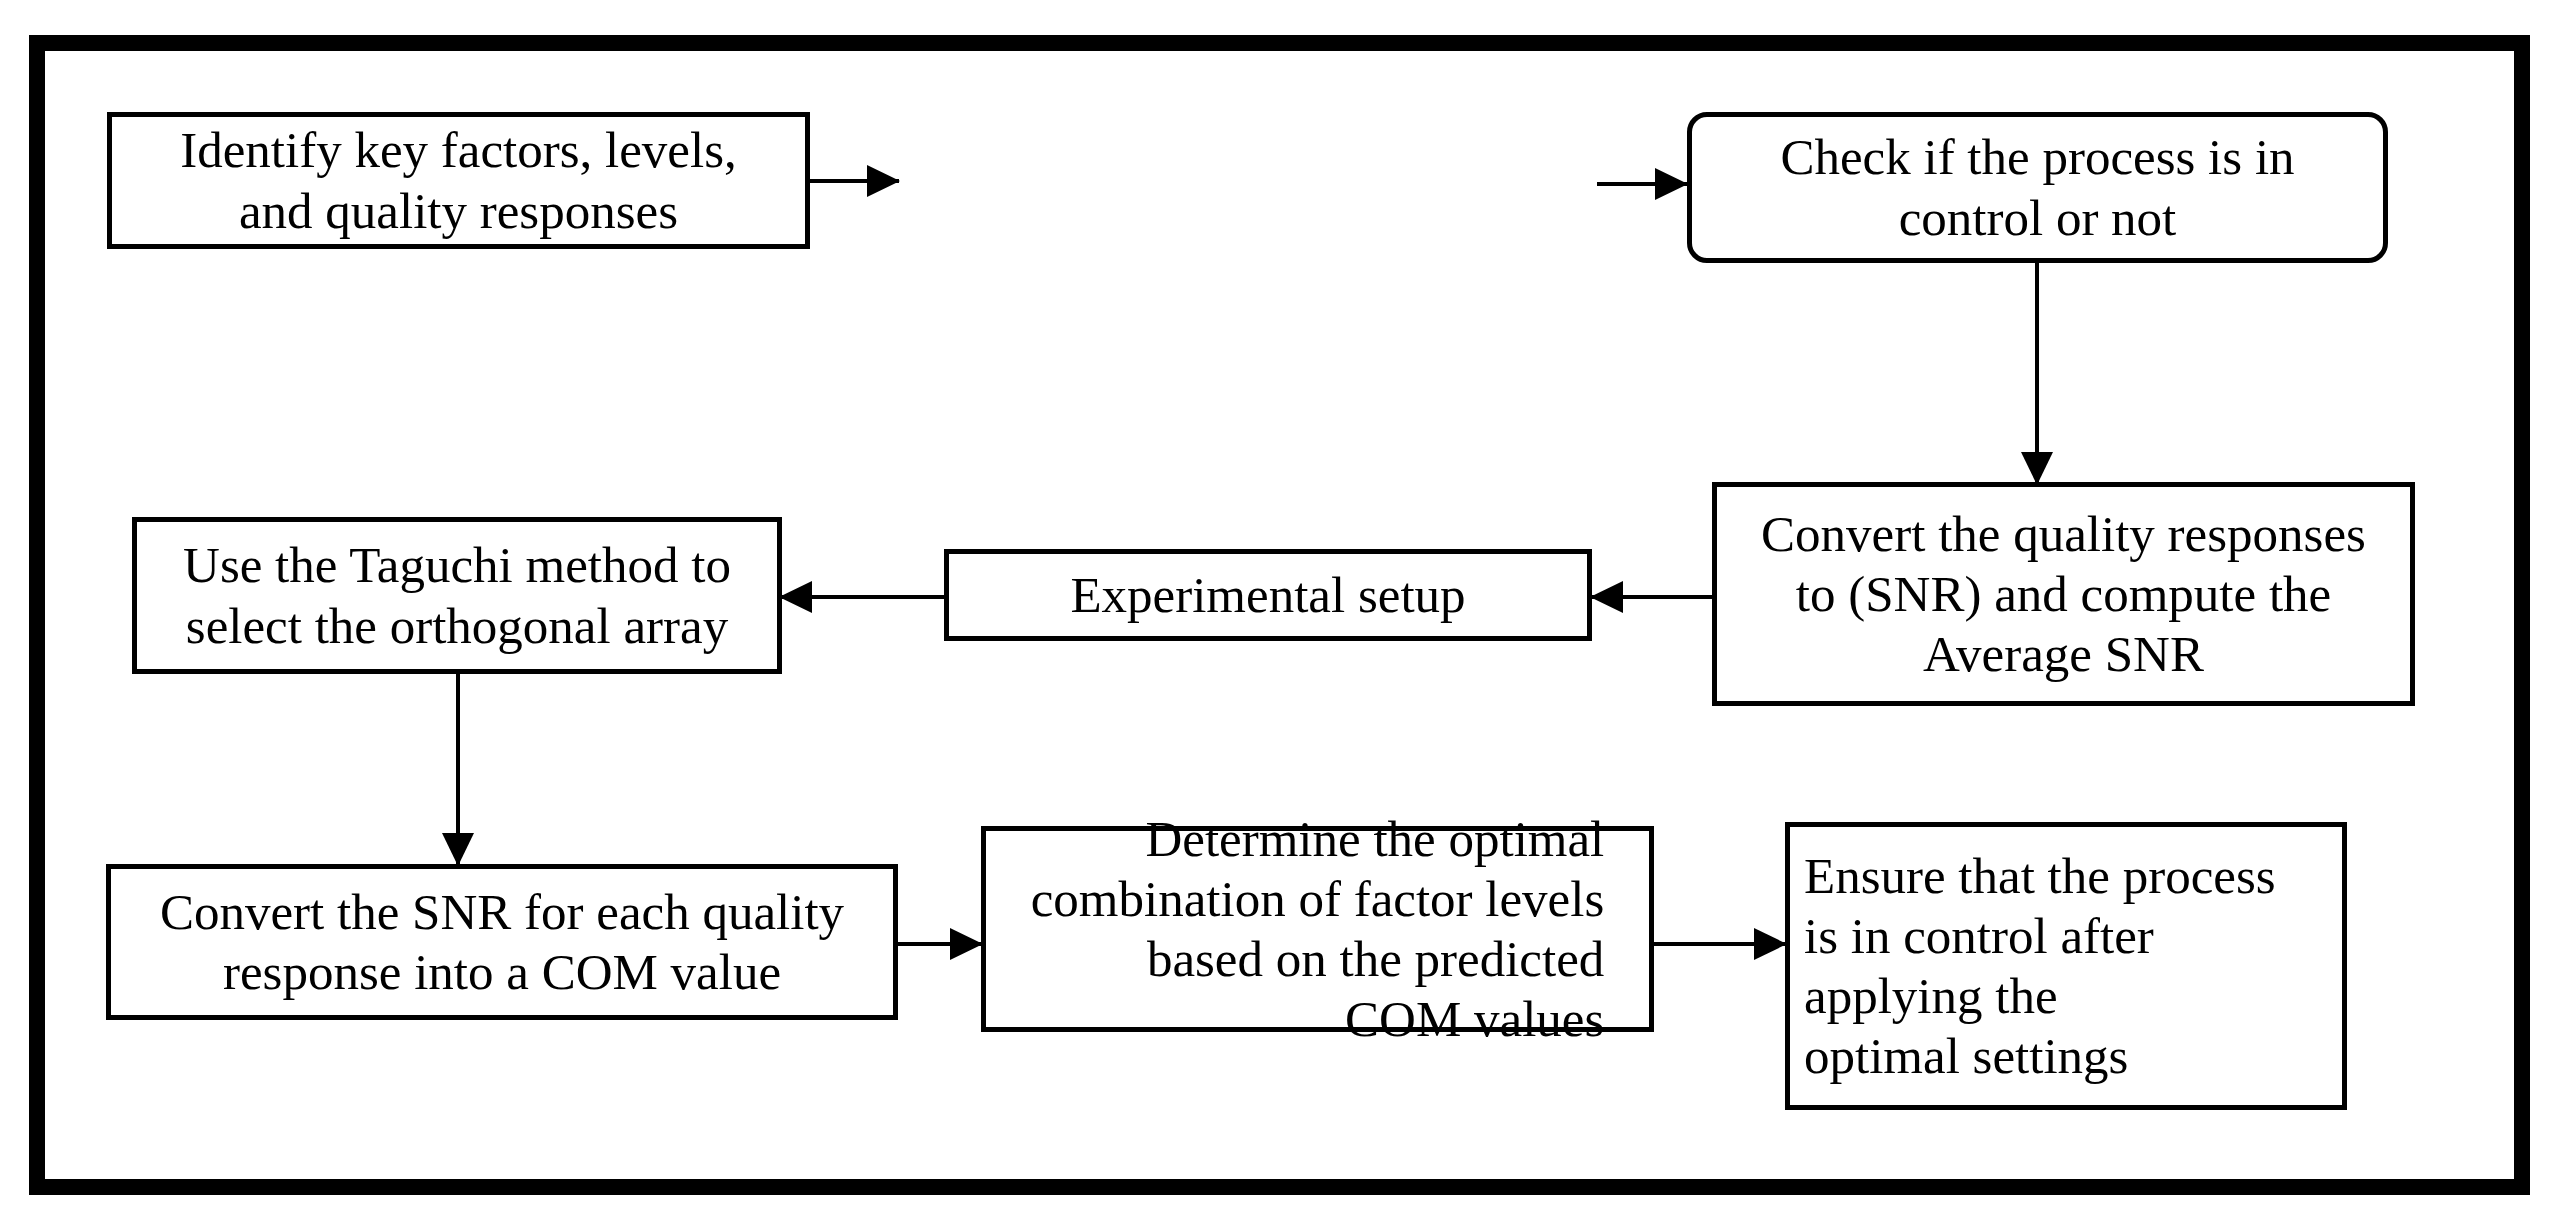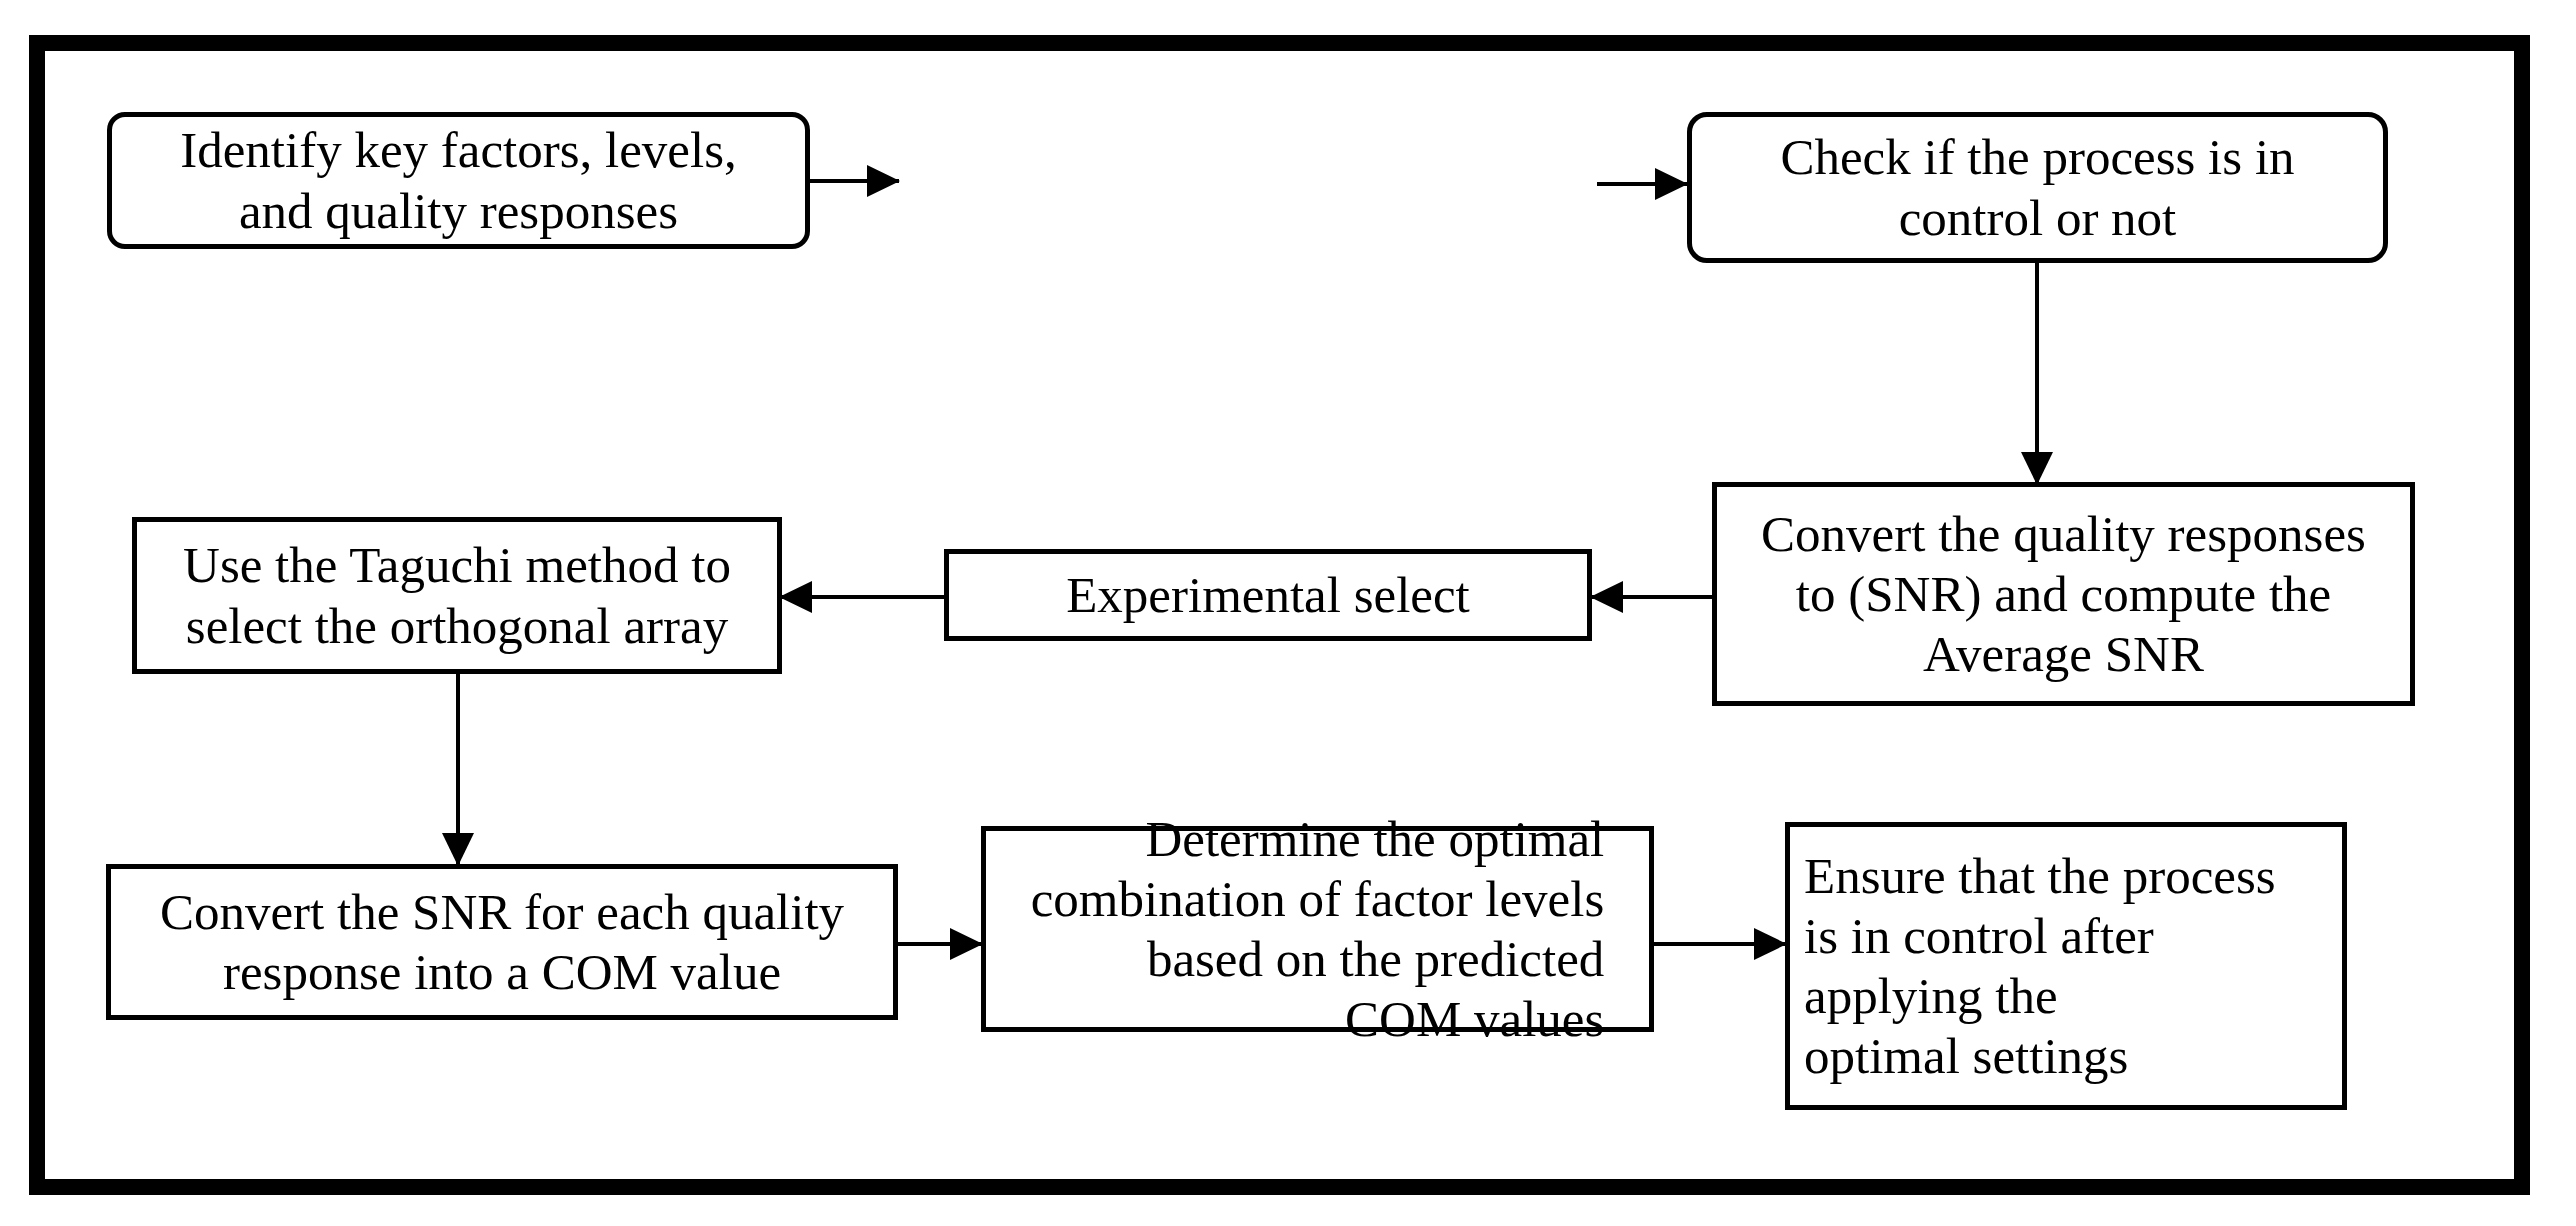--- a/index.html
+++ b/index.html
@@ -39,21 +39,21 @@
     white-space: pre-line;
     padding: 3.6px 14.6px;
   }
   .box.align-left {
     justify-content: flex-start;
     text-align: left;
     padding-left: 14px;
     padding-right: 14.6px;
   }
   
-  .b1 { left: 107px;  top: 112px;  width: 703px;  height: 137px; border-radius: 18px; }
+  .b1 { left: 107px;  top: 112px;  width: 703px;  height: 137px; }
   .b2 { left: 899px; top: 112px;  width: 699px;  height: 220px; }
   .b3 { left: 1687px; top: 112px;  width: 701px;  height: 151px; border-radius: 20px; }
   .b4 { left: 132px;  top: 517px;  width: 650px;  height: 157px; }
   .b5 { left: 944px; top: 549px;  width: 648px;  height: 92px; }
   .b6 { left: 1712px; top: 482px;  width: 703px;  height: 224px; }
   .b7 { left: 106px;  top: 864px; width: 792px; height: 156px; }
   .b8 { left: 981px; top: 826px; width: 673px;  height: 206px; text-align: right; }
   .b9 { left: 1785px; top: 822px; width: 562px;  height: 288px; }
   
   .arrow { position: absolute; }
@@ -108,21 +108,21 @@
 <div class="canvas">
 
   <div class="outer-frame"></div>
 
   <div class="box b1">Identify key factors, levels,
 and quality responses</div>
   <div class="box b3">Check if the process is in
 control or not</div>
   <div class="box b4">Use the Taguchi method to
 select the orthogonal array</div>
-  <div class="box b5">Experimental select</div>
+  <div class="box b5">Experimental setup</div>
   <div class="box b6">Convert the quality responses
 to (SNR) and compute the
 Average SNR</div>
   <div class="box b7">Convert the SNR for each quality
 response into a COM value</div>
   <div class="box b8">Determine the optimal
 combination of factor levels
 based on the predicted
 COM values</div>
   <div class="box b9 align-left">Ensure that the process

